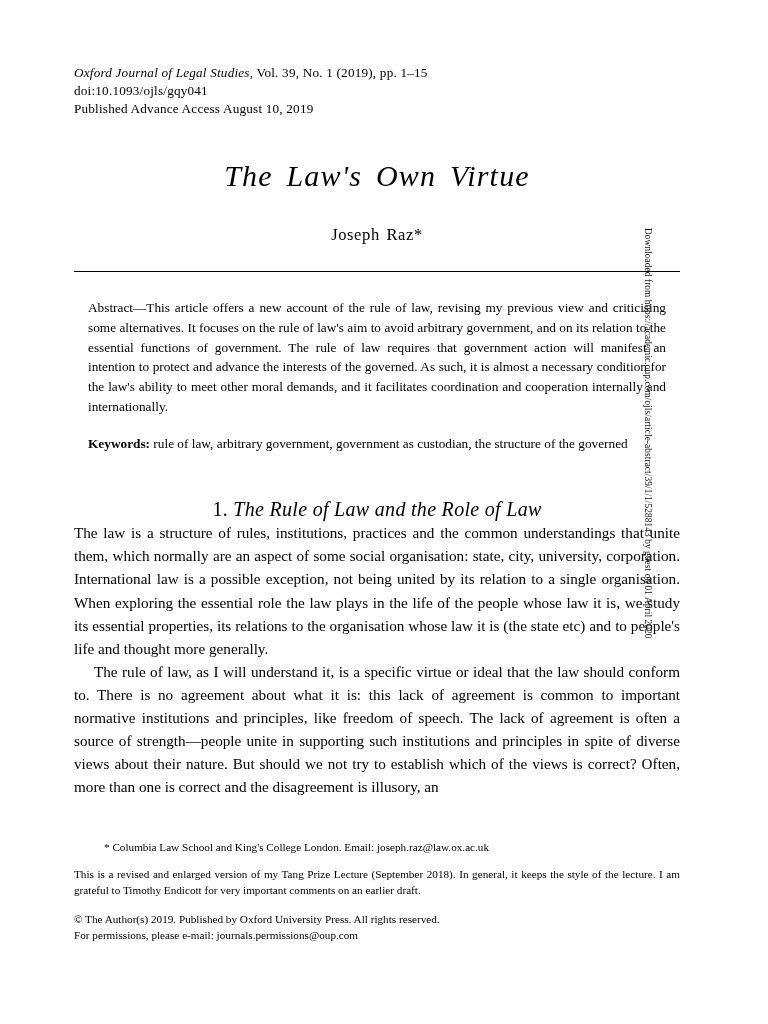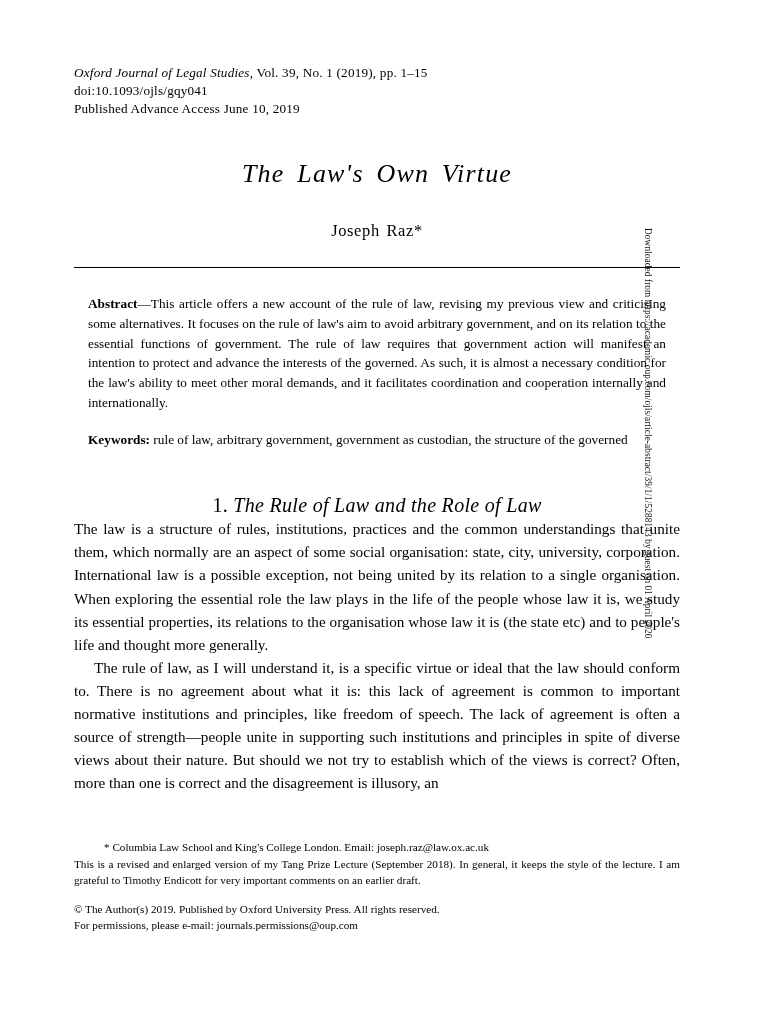--- a/index.html
+++ b/index.html
@@ -35,21 +35,21 @@
     font-size: 13.2px;
     letter-spacing: 0.2px;
     line-height: 1.38;
   }
   .journal-line i {
     font-style: italic;
   }
 
   .title {
     text-align: center;
-    font-size: 26px;
+    font-size: 30px;
     font-style: italic;
     font-weight: normal;
     letter-spacing: 1.2px;
     margin-top: 40px;
     margin-bottom: 0;
     word-spacing: 5px;
   }
 
   .author {
     text-align: center;
@@ -67,21 +67,21 @@
   }
 
   .abstract {
     margin-top: 26px;
     font-size: 13.3px;
     line-height: 1.5;
     text-align: justify;
     padding: 0 14px;
   }
   .abstract b {
-    font-weight: bold;
+    font-weight: normal;
     margin-top: 43px;
   }
 
   .keywords {
     margin-top: 17px;
     font-size: 13.3px;
     line-height: 1.5;
     text-align: justify;
     padding: 0 14px;
   }
@@ -117,21 +117,21 @@
     top: 840px;
     width: 606px;
     font-size: 11.2px;
     line-height: 1.42;
   }
   .fn-star {
     text-align: left;
     padding-left: 30px;
   }
   .fn-para {
-    margin-top: 1px;
+    margin-top: 11px;
     text-align: justify;
   }
   .copyright {
     margin-top: 12px;
     font-family: Liberation Serif, serif;
   }
   .copyright div {
     line-height: 1.45;
   }
 
@@ -154,21 +154,21 @@
 <body>
 
 <div class="page">
 
   <div class="content">
 
     <div class="journal-line">
       <i>Oxford Journal of Legal Studies</i><span>, Vol. 39, No. 1 (2019), pp. 1–15</span>
     </div>
     <div class="journal-line">doi:10.1093/ojls/gqy041</div>
-    <div class="journal-line">Published Advance Access June 10, 2019</div>
+    <div class="journal-line">Published Advance Access August 10, 2019</div>
 
     <h1 class="title">The Law's Own Virtue</h1>
 
     <div class="author">Joseph Raz*</div>
 
     <hr class="rule">
 
     <div class="abstract">
       <b>Abstract</b><span>—This article offers a new account of the rule of law, revising my previous view and criticising some alternatives. It focuses on the rule of law's aim to avoid arbitrary government, and on its relation to the essential functions of government. The rule of law requires that government action will manifest an intention to protect and advance the interests of the governed. As such, it is almost a necessary condition for the law's ability to meet other moral demands, and it facilitates coordination and cooperation internally and internationally.</span>
     </div>

